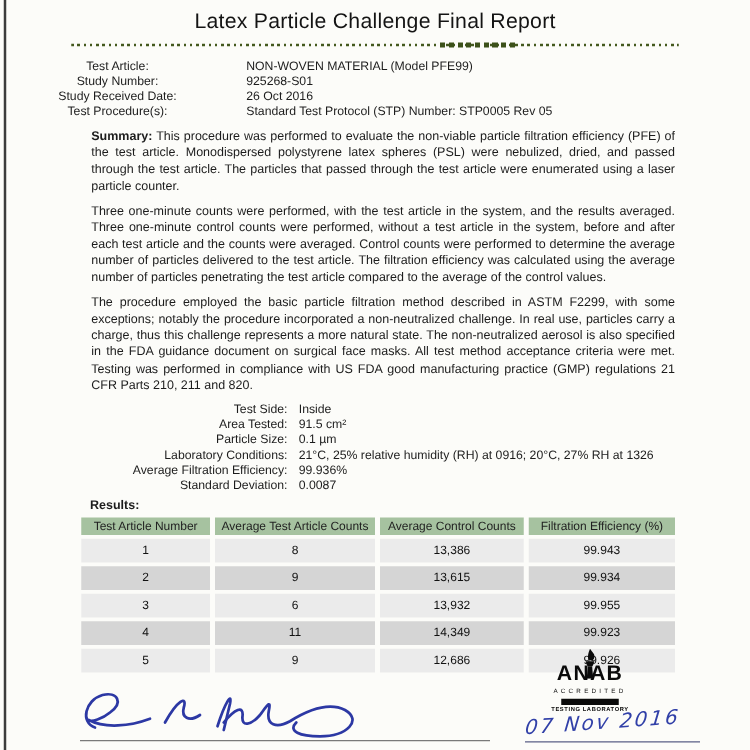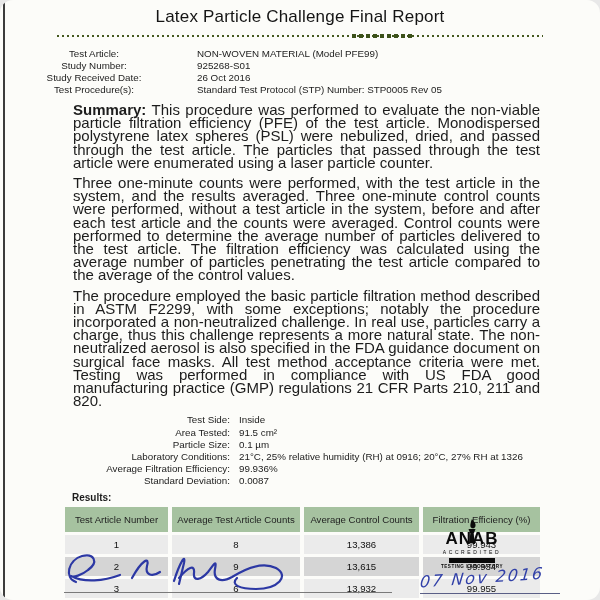--- a/index.html
+++ b/index.html
@@ -1,39 +1,39 @@
 <!DOCTYPE html>
 <html><head>
 <meta charset="utf-8">
 <style>
   html,body{margin:0;padding:0;background:#e8e8e8;}
   .page{position:relative;width:600px;height:600px;background:#fcfcf9;overflow:hidden;
-        font-family:"Liberation Sans",sans-serif;color:#1c1c1c;margin:0 auto;border-radius:13px;}
+        font-family:"Liberation Sans",sans-serif;color:#1c1c1c;margin:0 auto;}
   .scan-edge{position:absolute;left:3px;top:0;width:2px;height:600px;background:#3c3c3c;}
   .title{margin:6px 30px 0 30px;text-align:center;font-size:17px;line-height:22px;
          font-weight:normal;color:#141414;letter-spacing:.2px;}
   .rule{position:relative;margin:6px 57px 0 57px;height:4px;}
   .rule-base{position:absolute;left:0;top:1px;width:100%;height:2px;
       background-image:repeating-linear-gradient(to right,#44591e 0 2px,transparent 2px 5px);}
   .rule-bold{position:absolute;left:295px;top:0;width:60px;height:4px;
       background-image:repeating-linear-gradient(to right,#3c511a 0 4px,transparent 4px 7px);}
   .hfields{margin-top:10px;display:grid;grid-template-columns:188px 1fr;column-gap:9px;
            font-size:9.8px;line-height:12px;}
   .hfields .lbl{text-align:center;}
-  .para{margin:7px 60px 0 73px;width:467px;font-size:15px;line-height:13.2px;
+  .para{margin:7px 60px 0 73px;width:467px;font-size:10px;line-height:13.2px;
         text-align:justify;}
   .para b{font-weight:bold;}
   .pfields{margin-top:7px;display:grid;grid-template-columns:230px 1fr;column-gap:9px;
            font-size:9.8px;line-height:12.2px;}
   .pfields .lbl{text-align:right;}
   .results-heading{margin:4px 0 0 72px;font-size:10px;font-weight:bold;line-height:12px;}
   .rtable{margin:3px 0 0 65px;display:grid;grid-template-columns:103px 128px 115px 117px;
           column-gap:4px;row-gap:3px;font-size:9.6px;}
   .cell{display:flex;align-items:center;justify-content:center;}
-  .th{background:#a6c2a0;height:25px;color:#1f1f1f;}
+  .th{background:#a6c2a0;height:14px;color:#1f1f1f;}
   .td{height:19px;color:#111;}
   .row-light{background:#ebebeb;}
   .row-dark{background:#d5d5d5;}
   .sig-svg{position:absolute;left:58px;top:548px;}
   .sig-line{position:absolute;left:64px;top:592px;width:328px;height:1px;background:#7a7a7a;}
   .anab{position:absolute;left:424px;top:530px;width:96px;text-align:center;color:#0a0a0a;}
   .anab-wordmark{position:relative;display:inline-block;}
   .torch-icon{position:absolute;left:50%;top:-11px;transform:translateX(-50%);}
   .anab-name{font-size:17px;font-weight:bold;letter-spacing:1px;line-height:17px;}
   .anab-accredited{font-size:5px;letter-spacing:2.6px;line-height:7px;margin-top:1px;}

